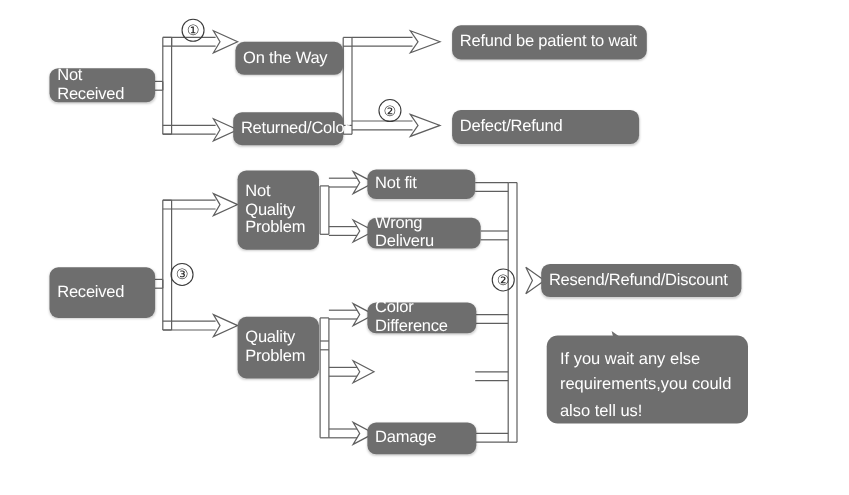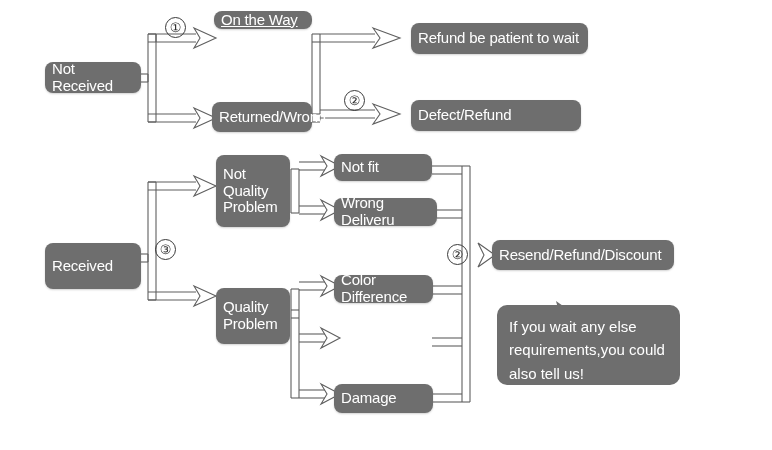--- a/index.html
+++ b/index.html
@@ -159,23 +159,23 @@
     <path class="dl" d="M470 166 L470 402"></path>
     <path class="dl" d="M462 166 L470 166"></path>
     <path class="dl" d="M462 402 L470 402"></path>
     <polygon class="ah" points="478,243 495,255 478,267 484,255"></polygon>
 
     <path d="M556 301 L600 332 L566 339 Z" fill="#6e6e6e"></path>
   </svg>
 
   <div class="node" style="left:45px;top:62px;width:96px;height:31px;">Not Received</div>
 
-  <div class="node" style="left:214px;top:11px;width:98px;height:18px;text-decoration:underline;">On the Way</div>
-
-  <div class="node" style="left:212px;top:102px;width:100px;height:30px;">Returned/Wrong</div>
+  <div class="node" style="left:214px;top:38px;width:98px;height:30px;">On the Way</div>
+
+  <div class="node" style="left:212px;top:102px;width:100px;height:30px;">Returned/Color</div>
 
   <div class="node" style="left:411px;top:23px;width:177px;height:31px;">Refund be patient to wait</div>
 
   <div class="node" style="left:411px;top:100px;width:170px;height:31px;">Defect/Refund</div>
 
   <div class="node" style="left:45px;top:243px;width:96px;height:46px;">Received</div>
 
   <div class="node multi" style="left:216px;top:155px;width:74px;height:72px;">Not
 Quality
 Problem</div>

